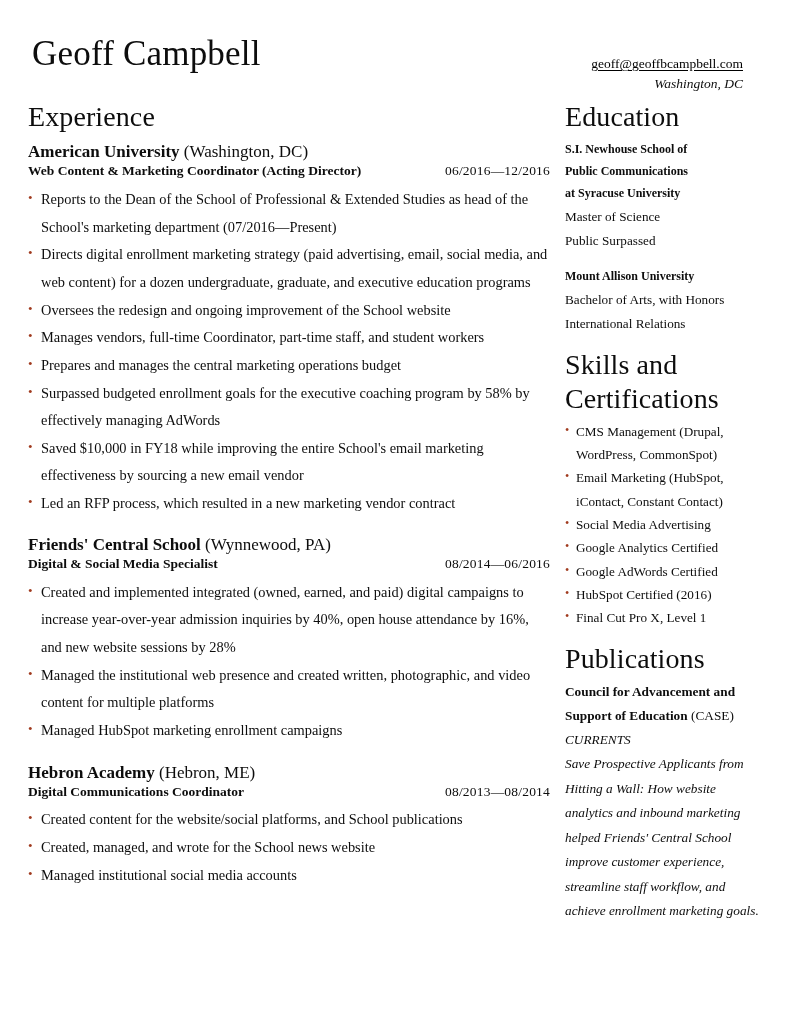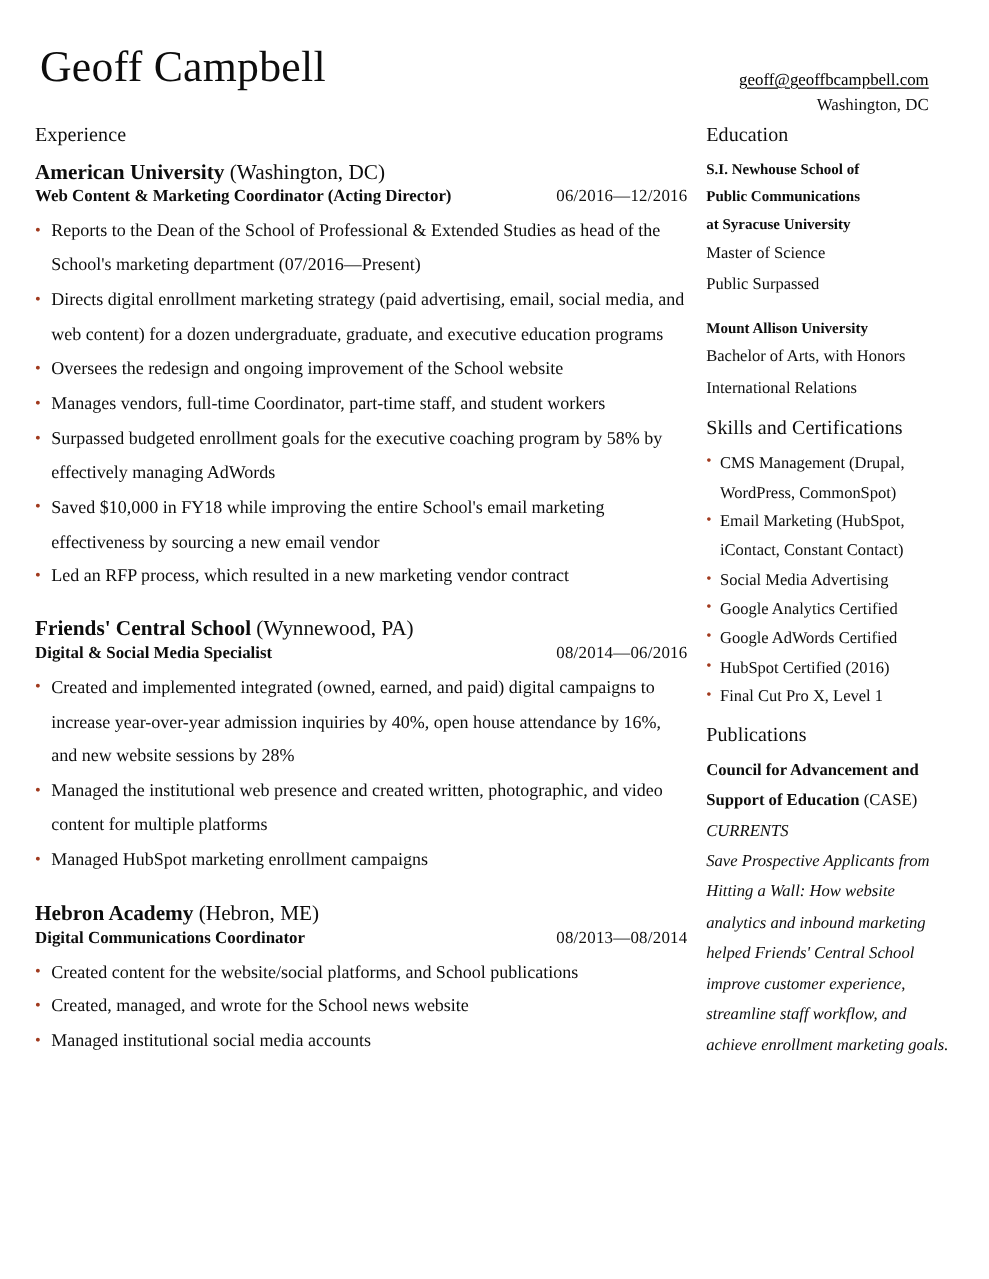--- a/index.html
+++ b/index.html
@@ -48,20 +48,21 @@
     display: block;
     font-size: 13.5px;
     color: #000000;
     text-decoration: underline;
     text-underline-offset: 2px;
   }
   .contact-location {
     display: block;
     font-size: 13.5px;
     color: #0d0d0d;
+    font-style: italic;
   }
 
   
   .body-cols {
     position: absolute;
     left: 0;
     top: 100px;
     width: 791px;
     height: 923px;
   }
@@ -73,21 +74,21 @@
   }
   .col-side {
     position: absolute;
     left: 565px;
     top: 0;
     width: 195px;
   }
 
   
   .section-title {
-    font-size: 16px;
+    font-size: 28px;
     font-weight: normal;
     line-height: 1.18;
     margin: 0 0 6px 0;
     letter-spacing: 0.1px;
   }
   .col-main .section-title { margin-bottom: 8px; }
   .col-side .section-title { margin-bottom: 5px; }
   .job-org {
     font-size: 17px;
     line-height: 1.25;
@@ -199,20 +200,21 @@
         </div>
         <div class="role-row">
           <span class="role-title">Web Content &amp; Marketing Coordinator (Acting Director)</span>
           <span class="role-dates">06/2016—12/2016</span>
         </div>
         <ul class="bullets">
           <li>Reports to the Dean of the School of Professional &amp; Extended Studies as head of the School's marketing department (07/2016—Present)</li>
           <li>Directs digital enrollment marketing strategy (paid advertising, email, social media, and web content) for a dozen undergraduate, graduate, and executive education programs</li>
           <li>Oversees the redesign and ongoing improvement of the School website</li>
           <li>Manages vendors, full-time Coordinator, part-time staff, and student workers</li>
+          <li>Prepares and manages the central marketing operations budget</li>
           <li>Surpassed budgeted enrollment goals for the executive coaching program by 58% by effectively managing AdWords</li>
           <li>Saved $10,000 in FY18 while improving the entire School's email marketing effectiveness by sourcing a new email vendor</li>
           <li>Led an RFP process, which resulted in a new marketing vendor contract</li>
         </ul>
       </div>
 
       <div class="job-block">
         <div class="job-org">
           <span class="org-name">Friends' Central School</span>
           <span class="org-loc">(Wynnewood, PA)</span>

